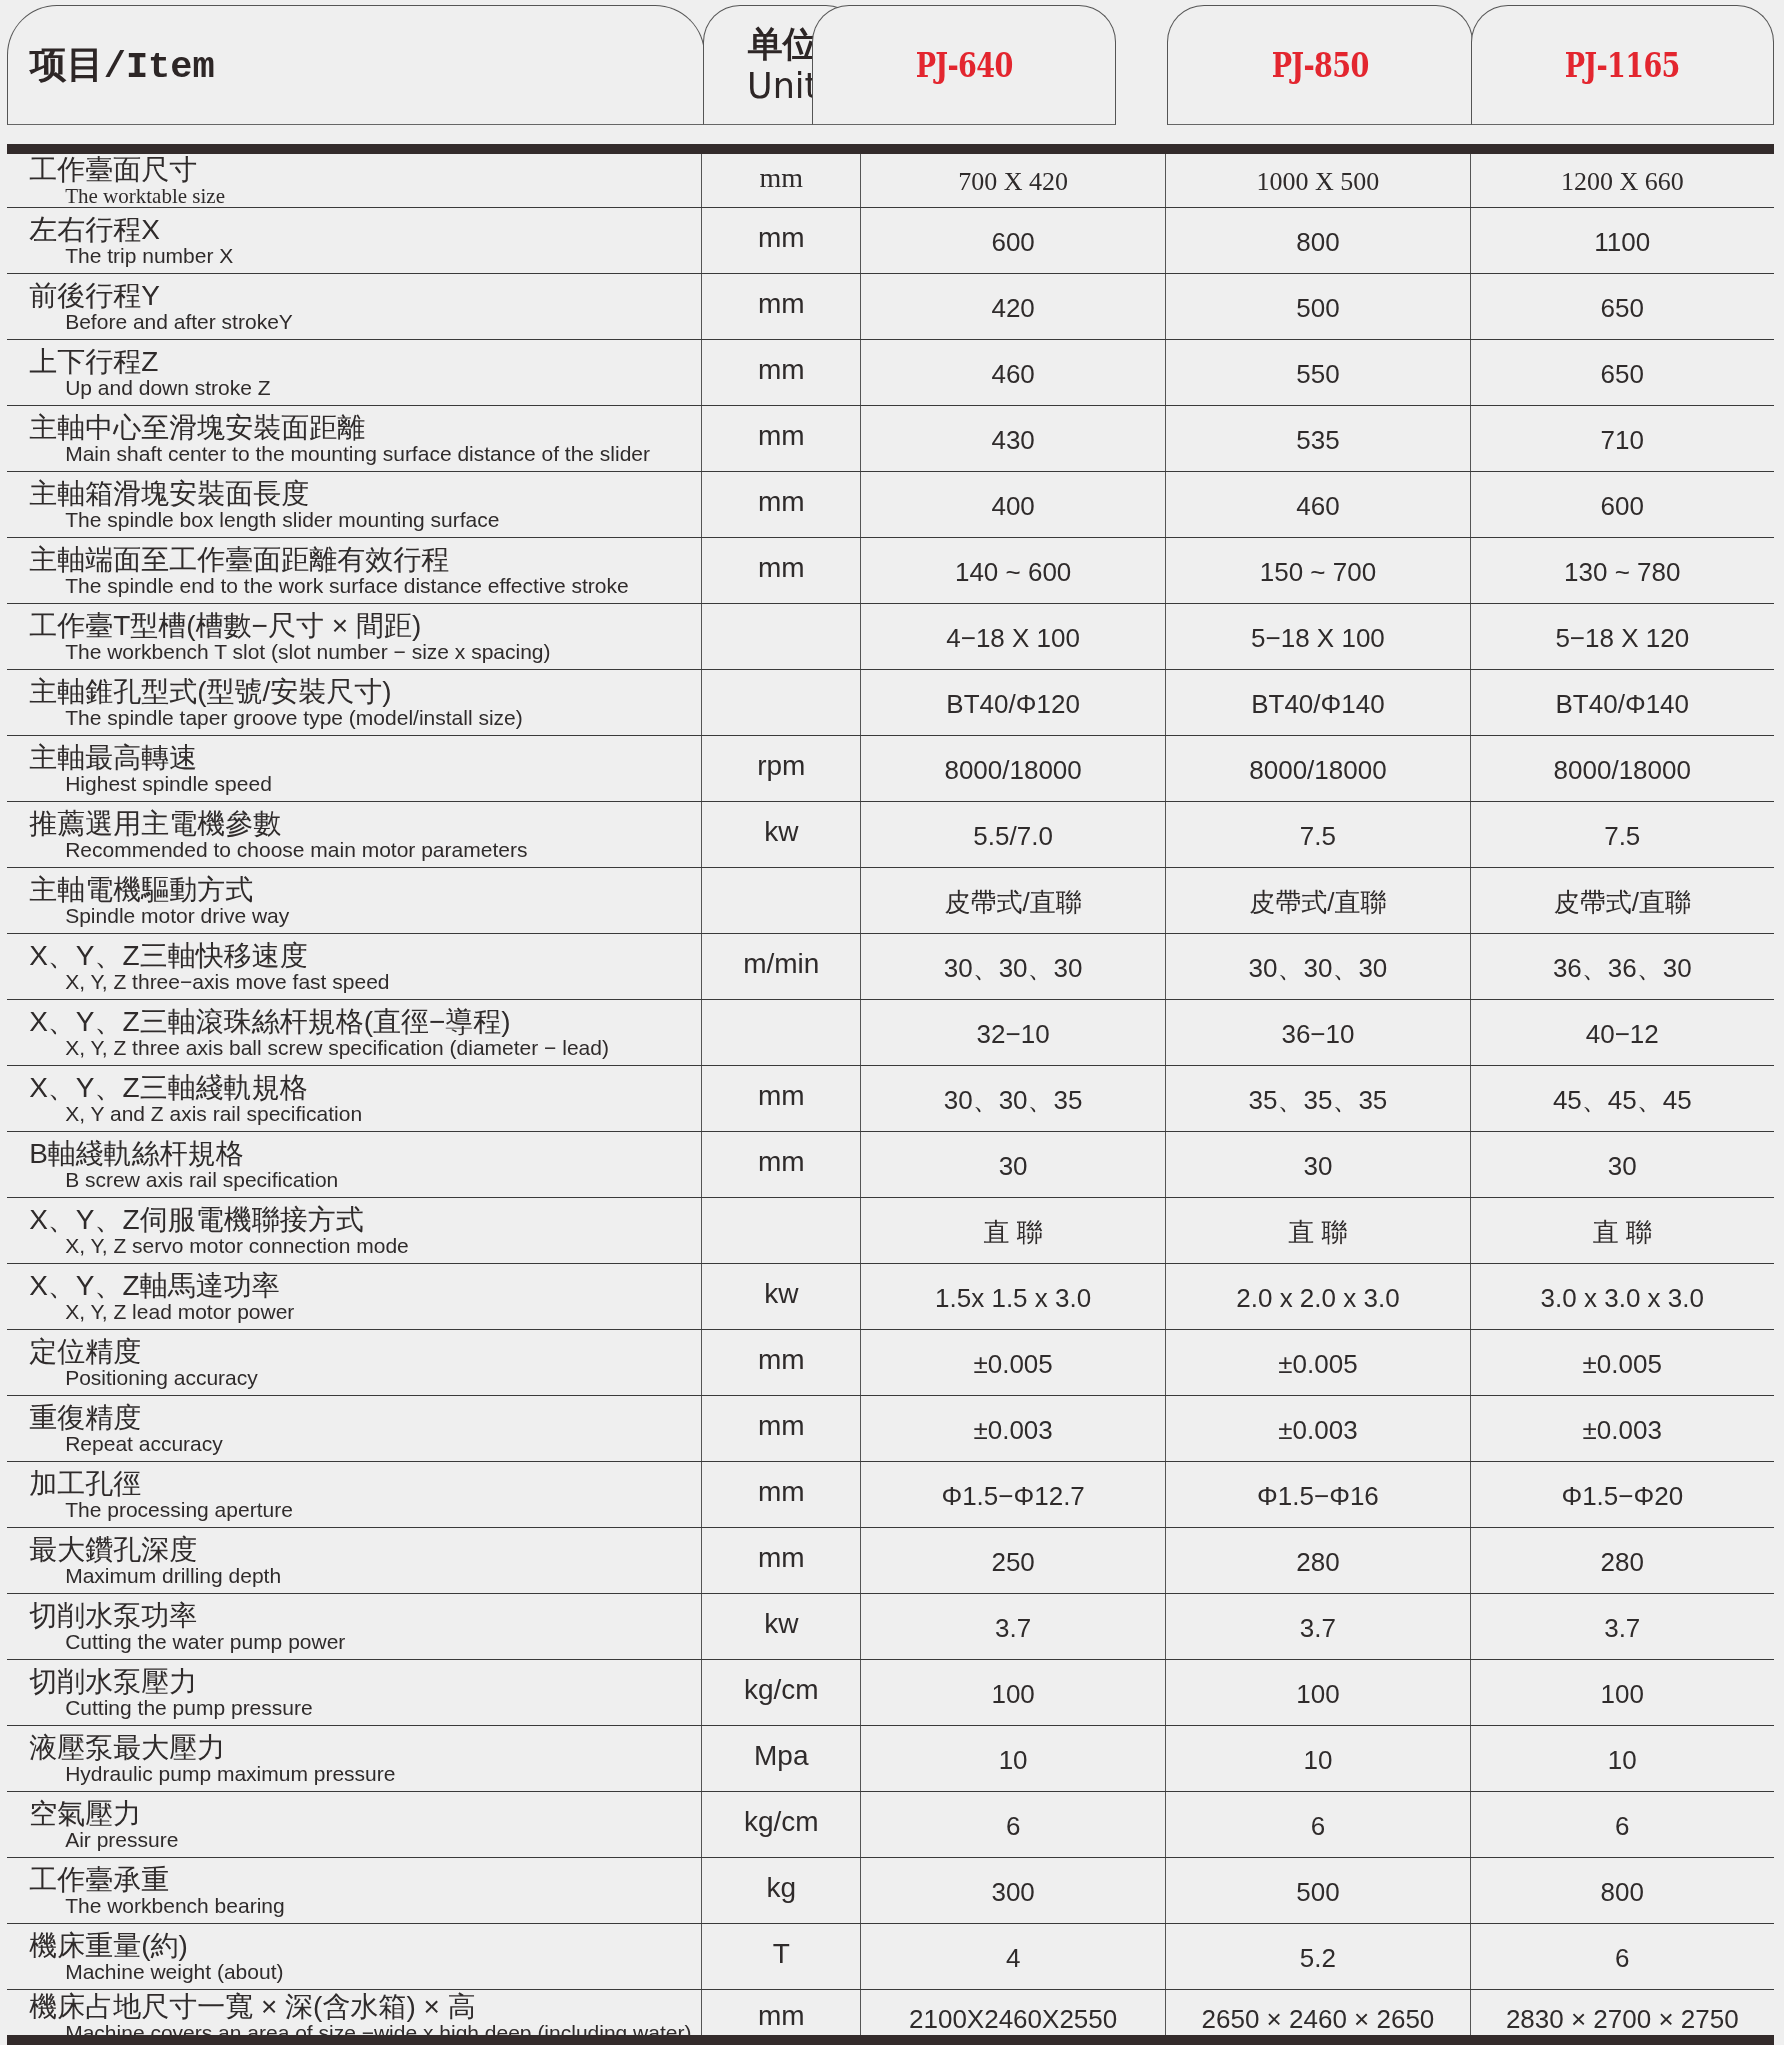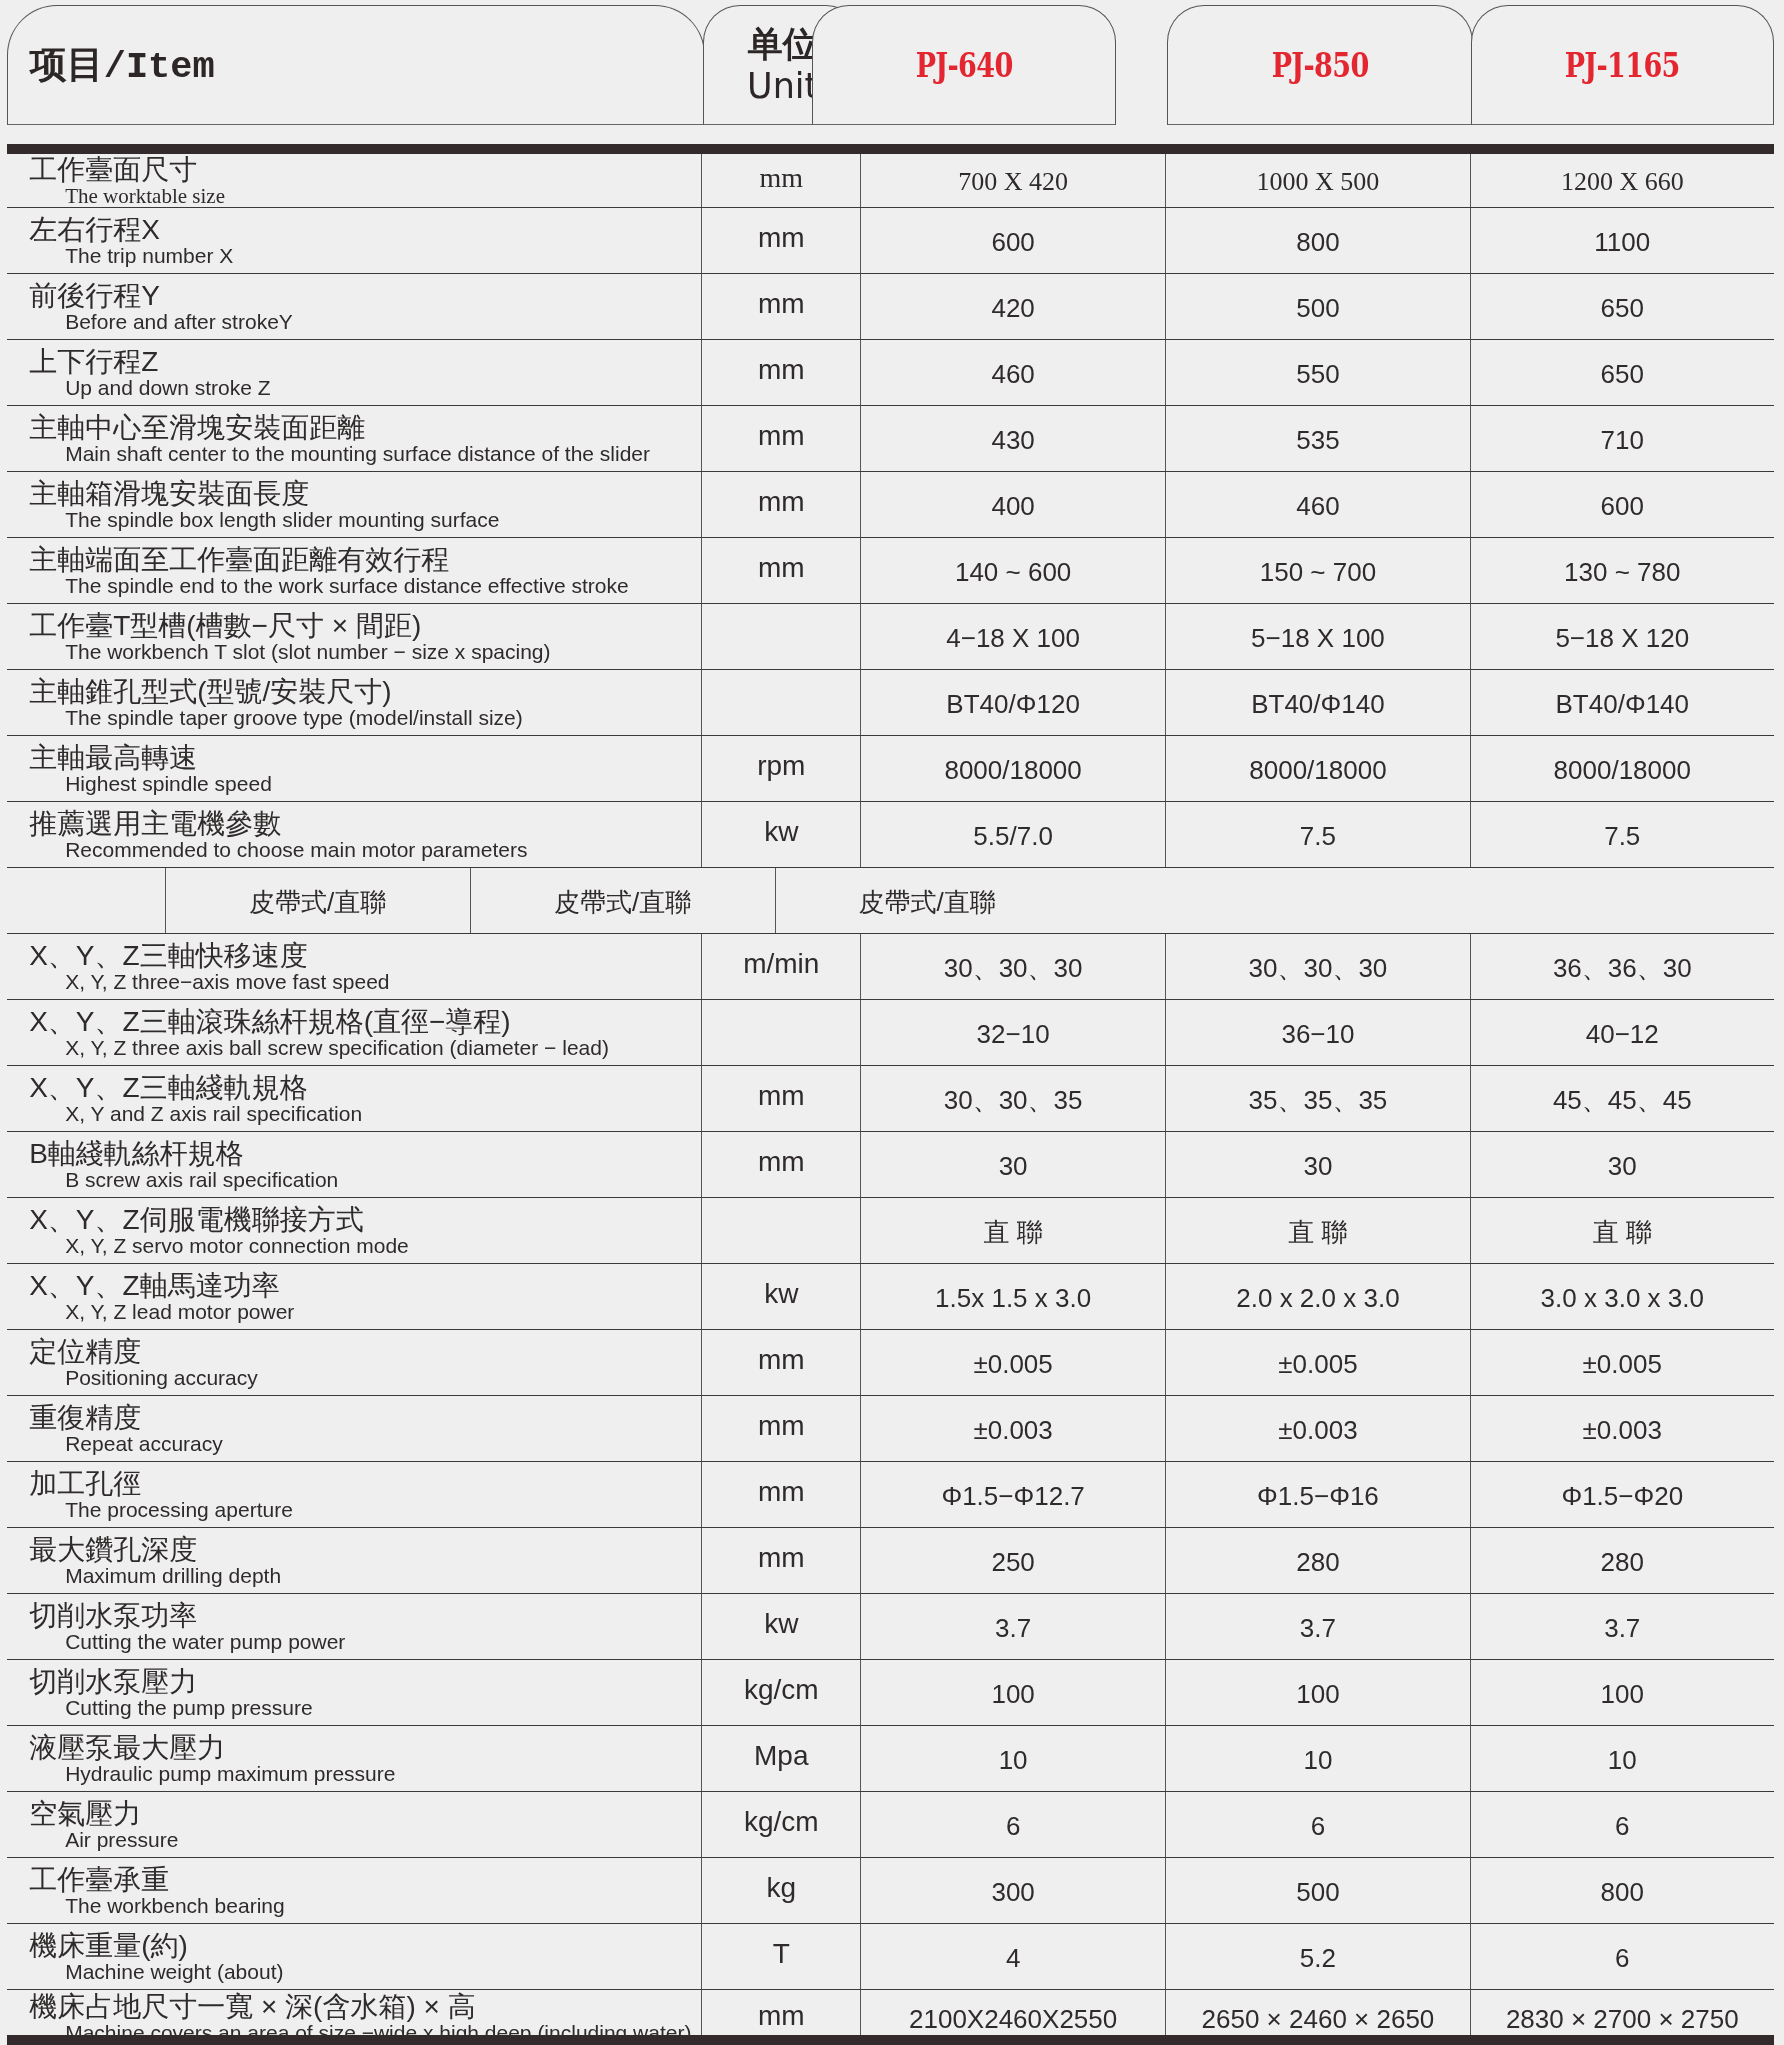--- a/index.html
+++ b/index.html
@@ -168,20 +168,24 @@
       <div class="cell c-item">
         <span class="zh">推薦選用主電機參數</span>
         <span class="en">Recommended to choose main motor parameters</span>
       </div>
       <div class="cell c-unit">kw</div>
       <div class="cell c-val">5.5/7.0</div>
       <div class="cell c-val">7.5</div>
       <div class="cell c-val last">7.5</div>
     </div>
     <div class="row">
+      <div class="cell c-item">
+        <span class="zh">主軸電機驅動方式</span>
+        <span class="en">Spindle motor drive way</span>
+      </div>
       <div class="cell c-unit"></div>
       <div class="cell c-val">皮帶式/直聯</div>
       <div class="cell c-val">皮帶式/直聯</div>
       <div class="cell c-val last">皮帶式/直聯</div>
     </div>
     <div class="row">
       <div class="cell c-item">
         <span class="zh">X、Y、Z三軸快移速度</span>
         <span class="en">X, Y, Z three−axis move fast speed</span>
       </div>

